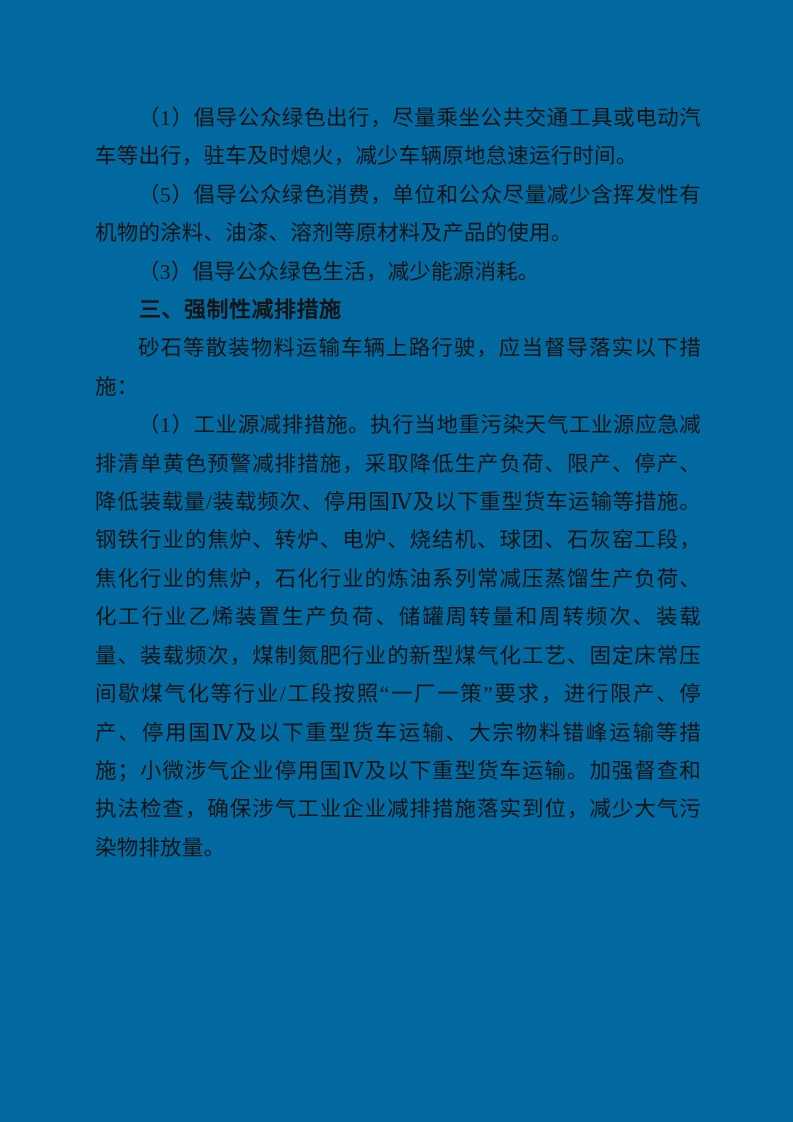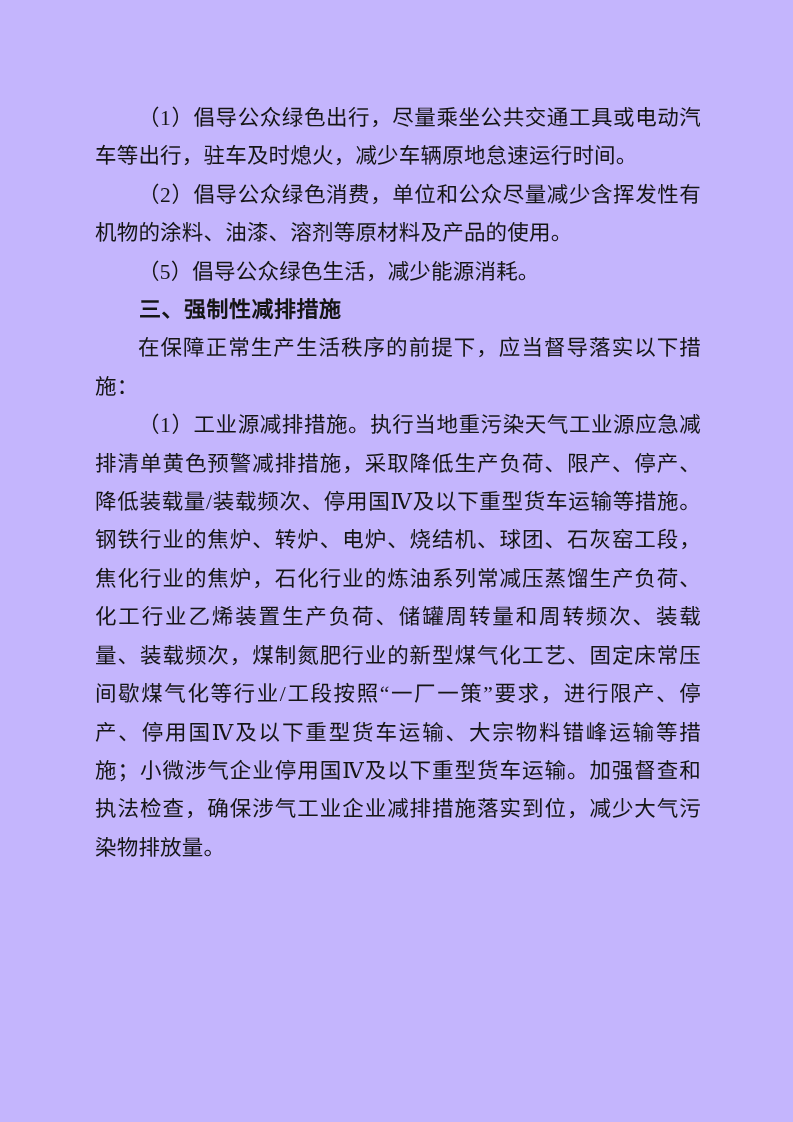--- a/index.html
+++ b/index.html
@@ -5,21 +5,21 @@
   html, body {
     margin: 0;
     padding: 0;
     background: #ffffff;
   }
   .page {
     position: relative;
     width: 793px;
     height: 1122px;
     margin: 0 auto;
-    background: #c4b5fd;
+    background: #0369a1;
     box-sizing: border-box;
     padding: 99px 92px 0 95px;
     overflow: hidden;
   }
   .doc-body p {
     margin: 0;
     padding: 0;
     text-indent: 2em;
     text-align: justify;
     color: #151515;
@@ -34,19 +34,19 @@
     font-size: 22px;
     letter-spacing: 0.5px;
   }
 </style>
 </head>
 <body>
 
 <div class="page">
   <div class="doc-body">
     <p class="body">（1）倡导公众绿色出行，尽量乘坐公共交通工具或电动汽车等出行，驻车及时熄火，减少车辆原地怠速运行时间。</p>
-    <p class="body">（2）倡导公众绿色消费，单位和公众尽量减少含挥发性有机物的涂料、油漆、溶剂等原材料及产品的使用。</p>
-    <p class="body">（5）倡导公众绿色生活，减少能源消耗。</p>
+    <p class="body">（5）倡导公众绿色消费，单位和公众尽量减少含挥发性有机物的涂料、油漆、溶剂等原材料及产品的使用。</p>
+    <p class="body">（3）倡导公众绿色生活，减少能源消耗。</p>
     <p class="heading">三、强制性减排措施</p>
-    <p class="body">在保障正常生产生活秩序的前提下，应当督导落实以下措施：</p>
+    <p class="body">砂石等散装物料运输车辆上路行驶，应当督导落实以下措施：</p>
     <p class="body">（1）工业源减排措施。执行当地重污染天气工业源应急减排清单黄色预警减排措施，采取降低生产负荷、限产、停产、降低装载量/装载频次、停用国Ⅳ及以下重型货车运输等措施。钢铁行业的焦炉、转炉、电炉、烧结机、球团、石灰窑工段，焦化行业的焦炉，石化行业的炼油系列常减压蒸馏生产负荷、化工行业乙烯装置生产负荷、储罐周转量和周转频次、装载量、装载频次，煤制氮肥行业的新型煤气化工艺、固定床常压间歇煤气化等行业/工段按照“一厂一策”要求，进行限产、停产、停用国Ⅳ及以下重型货车运输、大宗物料错峰运输等措施；小微涉气企业停用国Ⅳ及以下重型货车运输。加强督查和执法检查，确保涉气工业企业减排措施落实到位，减少大气污染物排放量。</p>
   </div>
 </div>
 
 </body></html>

